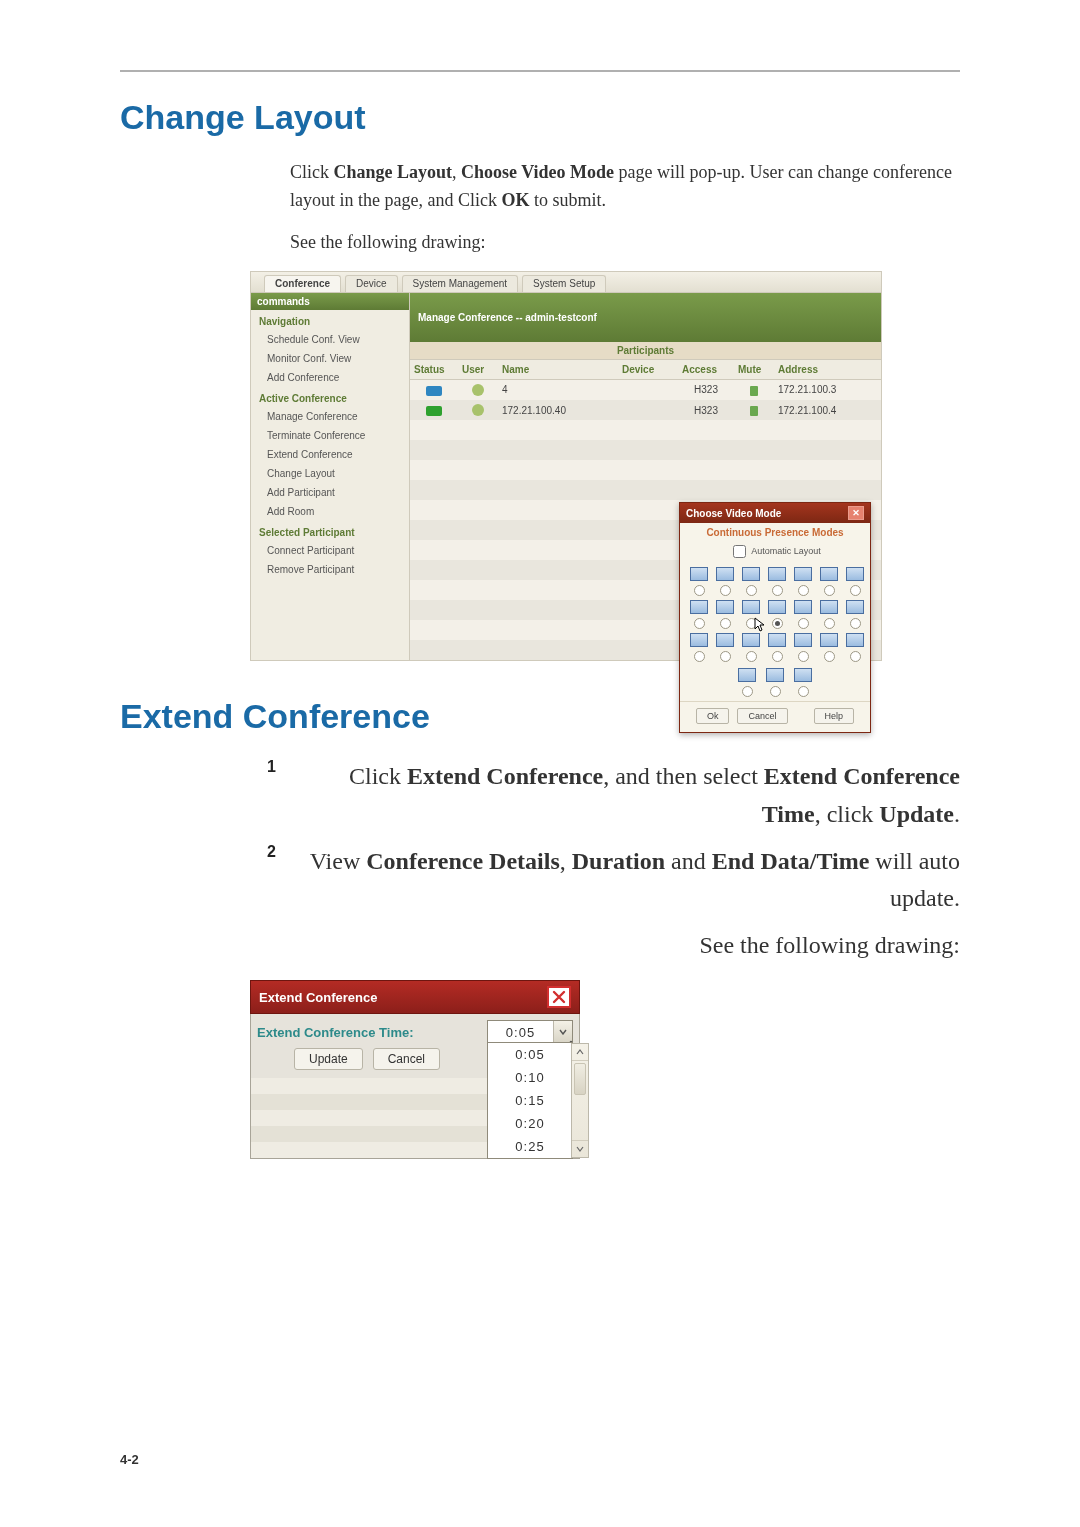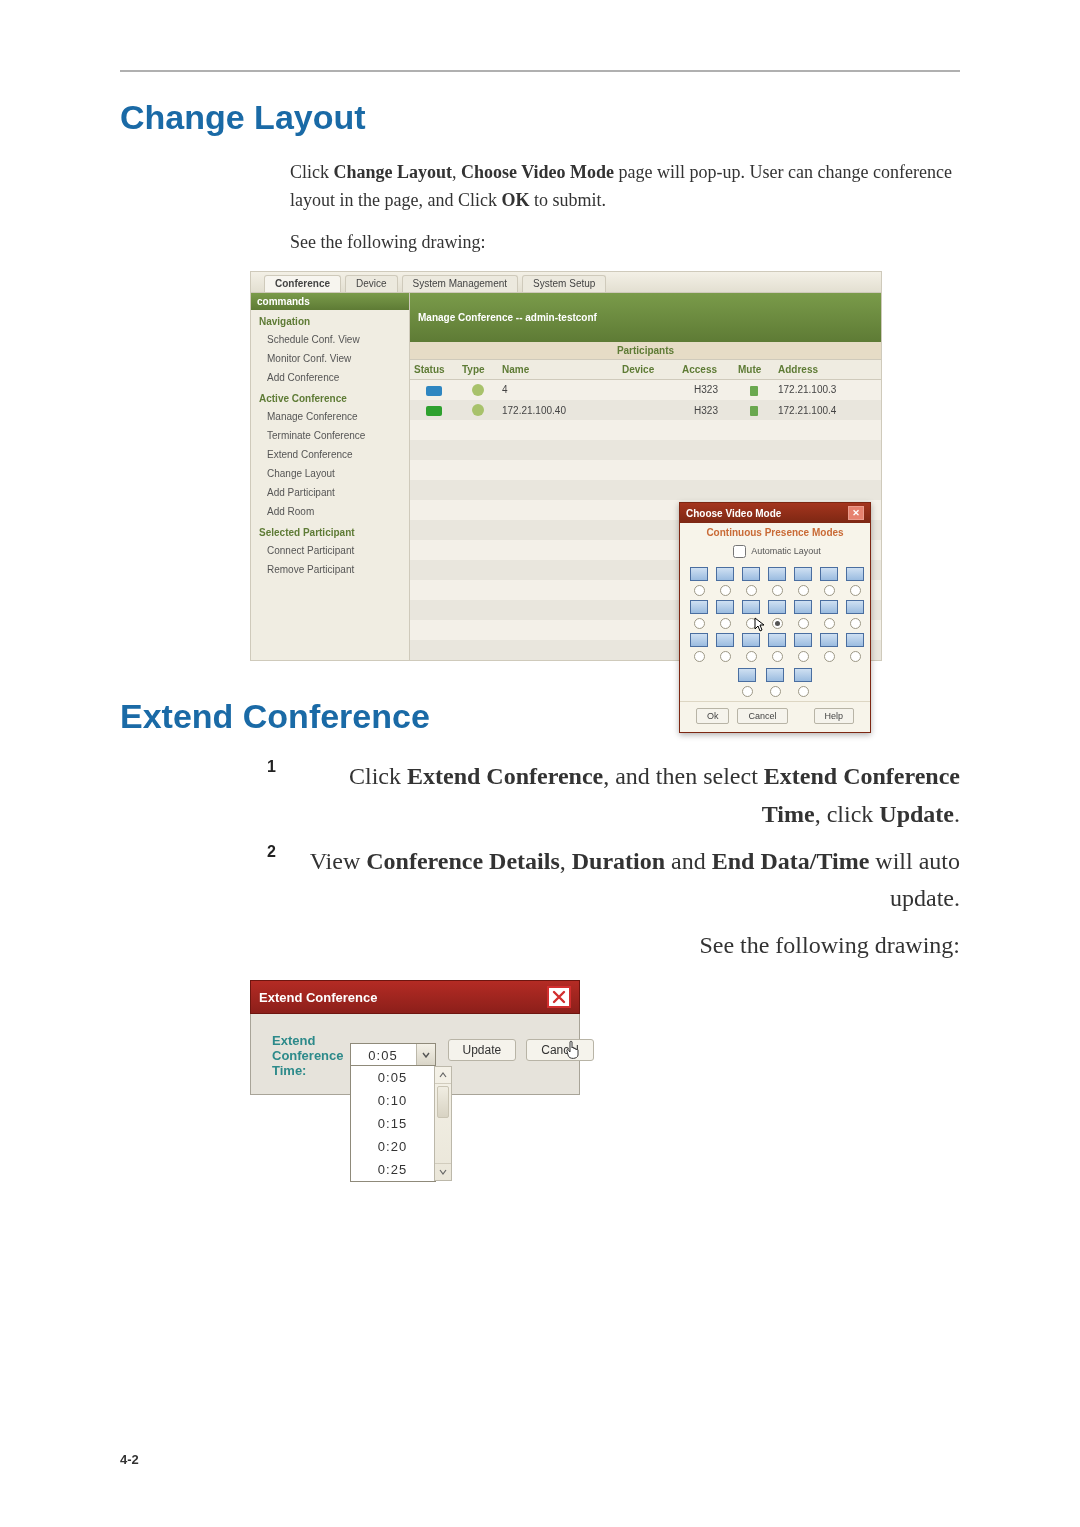--- a/index.html
+++ b/index.html
@@ -85,21 +85,21 @@
   .ol-block { margin-left:130px; }
   .ol-block .item { display:flex; gap:14px; margin:10px 0; }
   .ol-block .num { font-family:Arial,Helvetica,sans-serif; font-weight:bold; font-size:16px; width:26px; flex:0 0 26px; text-align:right; color:#222; }
   .ol-block .txt { font-size:24px; line-height:1.55; flex:1;text-align:right; }
 
   
   .app2 { width:330px; font-family:Tahoma,Arial,sans-serif; font-size:13px; }
   .app2 .m-titlebar { background:linear-gradient(var(--ext-red),#8c1f1a); color:#fff; font-weight:bold; padding:5px 8px; display:flex; justify-content:space-between; align-items:center; border:1px solid #6e150f; }
   .app2 .m-close { width:20px; height:18px; border:2px solid var(--close-red); background:#fff; display:flex; align-items:center; justify-content:center; cursor:pointer; }
   .app2 .m-close svg { width:14px; height:14px; }
-  .app2 .panel { border:1px solid var(--ext-panel-border); border-top:none; background:var(--ext-panel-bg); display:flex; flex-direction:row;padding-left:15px; }
+  .app2 .panel { border:1px solid var(--ext-panel-border); border-top:none; background:var(--ext-panel-bg); display:flex; flex-direction:column; }
   .app2 .row-main { display:flex; align-items:center; padding:6px 6px 4px 6px; gap:6px; }
   .app2 .lbl { color:var(--ext-teal); font-weight:bold; flex:1; }
   .app2 .row-btns { display:flex; justify-content:center; gap:10px; padding:0 6px 8px 6px; align-items:center; }
   .app2 .btn { font-size:12px; padding:3px 14px; background:#f5f3ec; border:1px solid #b8b4a6; border-radius:3px; cursor:pointer; }
   .app2 .drop { position:relative; flex:0 0 86px; }
   .app2 .drop-input { display:flex; border:1px solid #8f8a7a; background:#fff; height:22px; }
   .app2 .drop-input .txt { flex:1; display:flex; align-items:center; justify-content:center; font-size:13px; color:#333; letter-spacing:1px; }
   .app2 .drop-input .arrow { width:18px; border-left:1px solid #bcb8aa; background:linear-gradient(#f4f1e7,#d8d4c6); display:flex; align-items:center; justify-content:center; cursor:pointer; }
   .app2 .drop-input .arrow svg { width:8px; height:6px; }
   .app2 .drop-list { position:absolute; top:22px; left:0; width:84px; border:1px solid #8f8a7a; background:#fff; z-index:5; }
@@ -163,21 +163,21 @@
                 <col style="width:40px">
                 <col style="width:120px">
                 <col style="width:60px">
                 <col style="width:56px">
                 <col style="width:40px">
                 <col>
             </colgroup>
             <thead>
               <tr>
                 <th>Status</th>
-                <th>Type</th>
+                <th>User</th>
                 <th>Name</th>
                 <th>Device</th>
                 <th>Access</th>
                 <th>Mute</th>
                 <th>Address</th>
               </tr>
             </thead>
             <tbody>
               <tr>
                 <td style="text-align:center"><span class="icon-badge" style="background:#2e86c1"></span></td>

